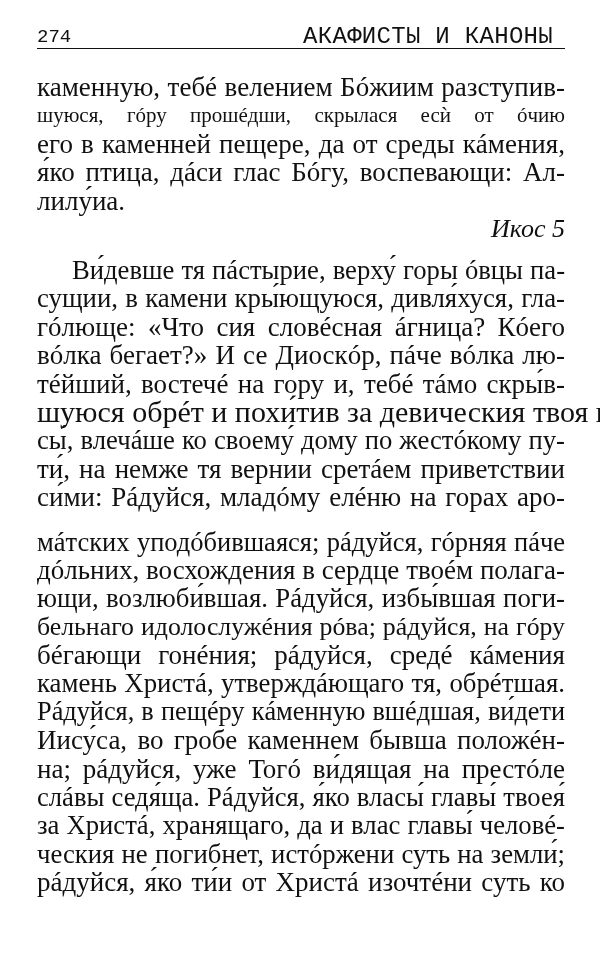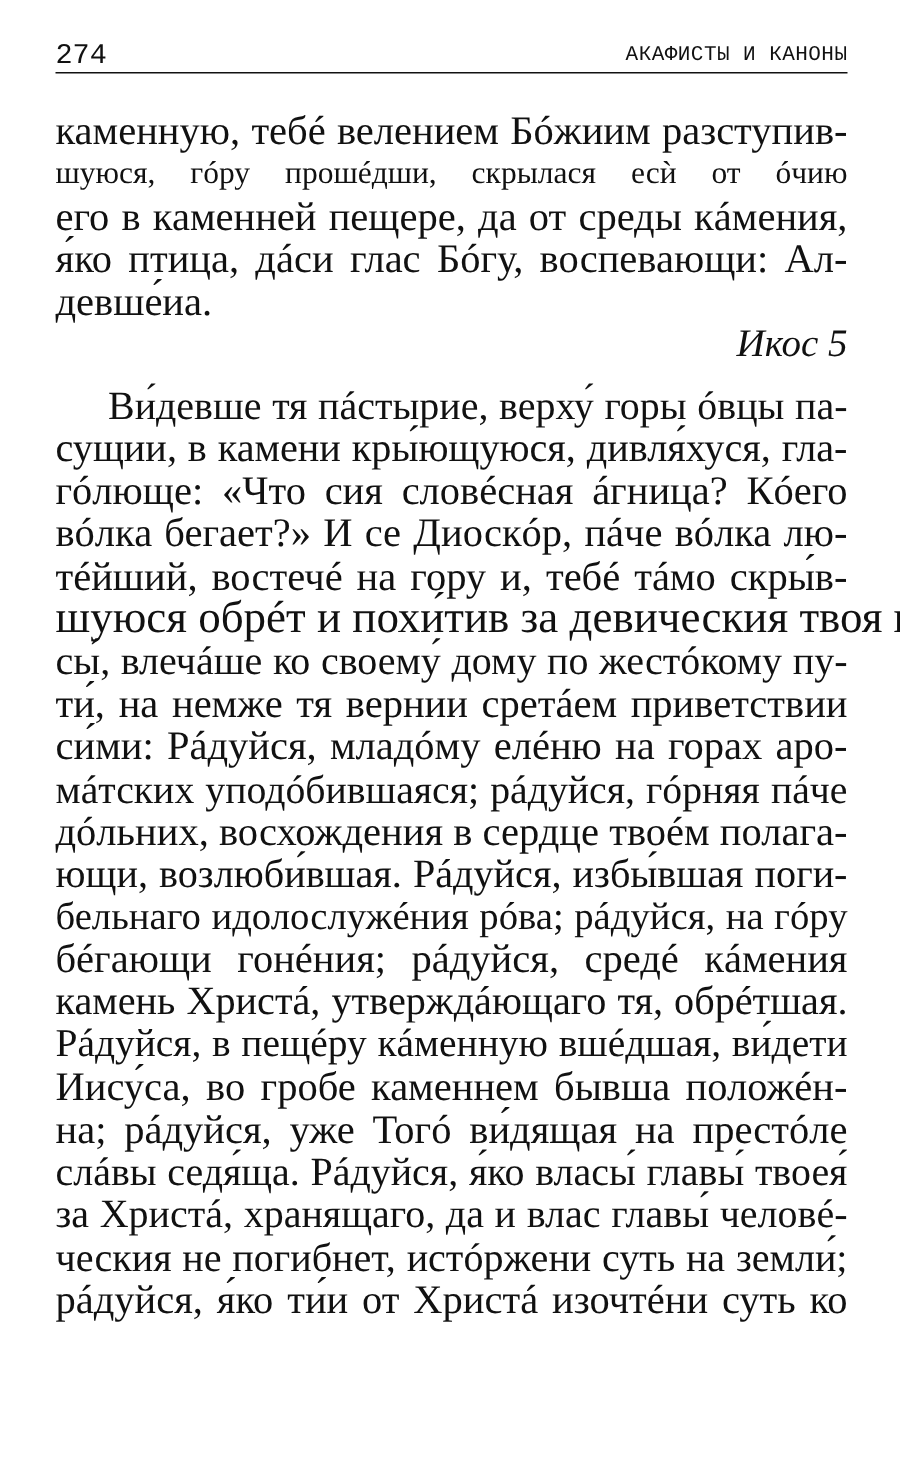--- a/index.html
+++ b/index.html
@@ -1,20 +1,20 @@
 <!DOCTYPE html>
 <html><head>
 <meta charset="utf-8">
 <style>
   html, body { margin: 0; padding: 0; background: #ffffff; }
   body { width: 600px; height: 976px; position: relative; overflow: hidden;
          font-family: "Liberation Serif", "DejaVu Serif", serif; color: #111111; }
   .page-header { position: absolute; left: 37px; top: 26px; width: 528px; height: 22px; font-family: Liberation Mono, monospace; }
   .page-number { position: absolute; left: 0; top: 0; font-size: 19px; line-height: 22px; }
-  .running-title { position: absolute; right: 0; top: 0; font-size: 14px; line-height: 22px; letter-spacing: 0.3px; }
+  .running-title { position: absolute; right: 12px; top: 0; font-size: 24px; line-height: 22px; letter-spacing: 0.3px; }
   .header-rule { position: absolute; left: 37px; top: 48px; width: 528px; height: 0; border-top: 1.6px solid #111111; }
   .text-block { position: absolute; left: 37px; width: 528px; }
   .line { display: block; height: 28.4px; line-height: 28.4px; font-size: 27px;
           white-space: nowrap; text-align: justify; text-align-last: justify; overflow: visible; }
   .line.last { text-align-last: left; }
   .line.indent { padding-left: 35px; }
   .para1 { top: 73px; }
   .section-title { position: absolute; left: 37px; width: 528px; top: 215px; text-align: right;
                    font-style: italic; font-size: 26px; line-height: 28.4px; }
   .para2 { top: 256px; }
@@ -26,36 +26,36 @@
   <span class="page-number">274</span>
   <span class="running-title">АКАФИСТЫ И КАНОНЫ</span>
 </div>
 <div class="header-rule"></div>
 
 <div class="text-block para1">
   <span class="line">каменную, тебé велением Бóжиим разступив-</span>
   <span class="line" style="font-size: 21px;">шуюся, гóру прошéдши, скрылася есѝ от óчию</span>
   <span class="line">его в каменней пещере, да от среды кáмения,</span>
   <span class="line">я́ко птица, дáси глас Бóгу, воспевающи: Ал-</span>
-  <span class="line last">девше́иа.</span>
+  <span class="line last">лилу́иа.</span>
 </div>
 
 <div class="section-title">Икос 5</div>
 
 <div class="text-block para2">
   <span class="line indent" style="font-size: 26.6505px;">Ви́девше тя пáстырие, верху́ горы óвцы па-</span>
   <span class="line" style="font-size: 26.8126px;">сущии, в камени кры́ющуюся, дивля́хуся, гла-</span>
   <span class="line">гóлюще: «Что сия словéсная áгница? Кóего</span>
   <span class="line">вóлка бегает?» И се Диоскóр, пáче вóлка лю-</span>
   <span class="line">тéйший, востечé на гору и, тебé тáмо скры́в-</span>
   <span class="line" style="font-size: 30px;">шуюся обрéт и похи́тив за девическия твоя вла-</span>
   <span class="line" style="font-size: 26.6834px;">сы́, влечáше ко своему́ дому по жестóкому пу-</span>
   <span class="line">ти́, на немже тя вернии сретáем приветствии</span>
   <span class="line">си́ми: Рáдуйся, младóму елéню на горах аро-</span>
-  <span class="line" style="font-size: 26.5197px;">мáтских уподóбившаяся; рáдуйся, гóрняя пáче</span>
+  <span class="line" style="font-size: 26.5197px; margin-top: 16px;">мáтских уподóбившаяся; рáдуйся, гóрняя пáче</span>
   <span class="line">дóльних, восхождения в сердце твоéм полага-</span>
   <span class="line" style="font-size: 26.781px;">ющи, возлюби́вшая. Рáдуйся, избы́вшая поги-</span>
   <span class="line" style="font-size: 25.808px;">бельнаго идолослужéния рóва; рáдуйся, на гóру</span>
   <span class="line">бéгающи гонéния; рáдуйся, средé кáмения</span>
   <span class="line" style="font-size: 26.8055px;">камень Христá, утверждáющаго тя, обрéтшая.</span>
   <span class="line" style="font-size: 26.3015px;">Рáдуйся, в пещéру кáменную вшéдшая, ви́дети</span>
   <span class="line">Иису́са, во гробе каменнем бывша положéн-</span>
   <span class="line">на; рáдуйся, уже Тогó ви́дящая на престóле</span>
   <span class="line" style="font-size: 26.6341px;">слáвы седя́ща. Рáдуйся, я́ко власы́ главы́ твоея́</span>
   <span class="line" style="font-size: 26.6897px;">за Христá, хранящаго, да и влас главы́ человé-</span>

